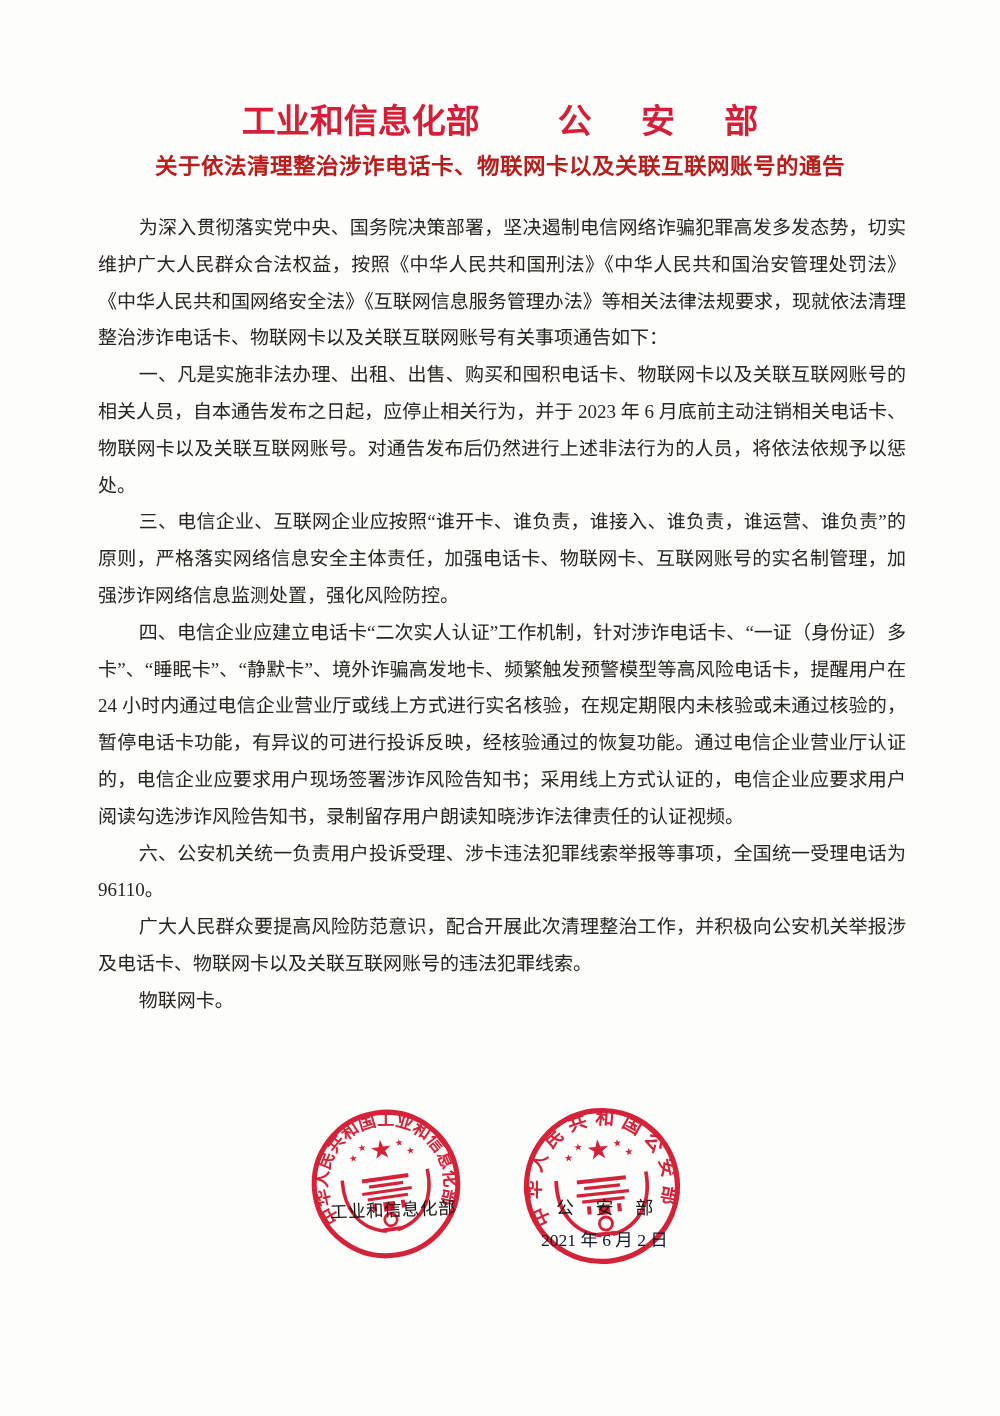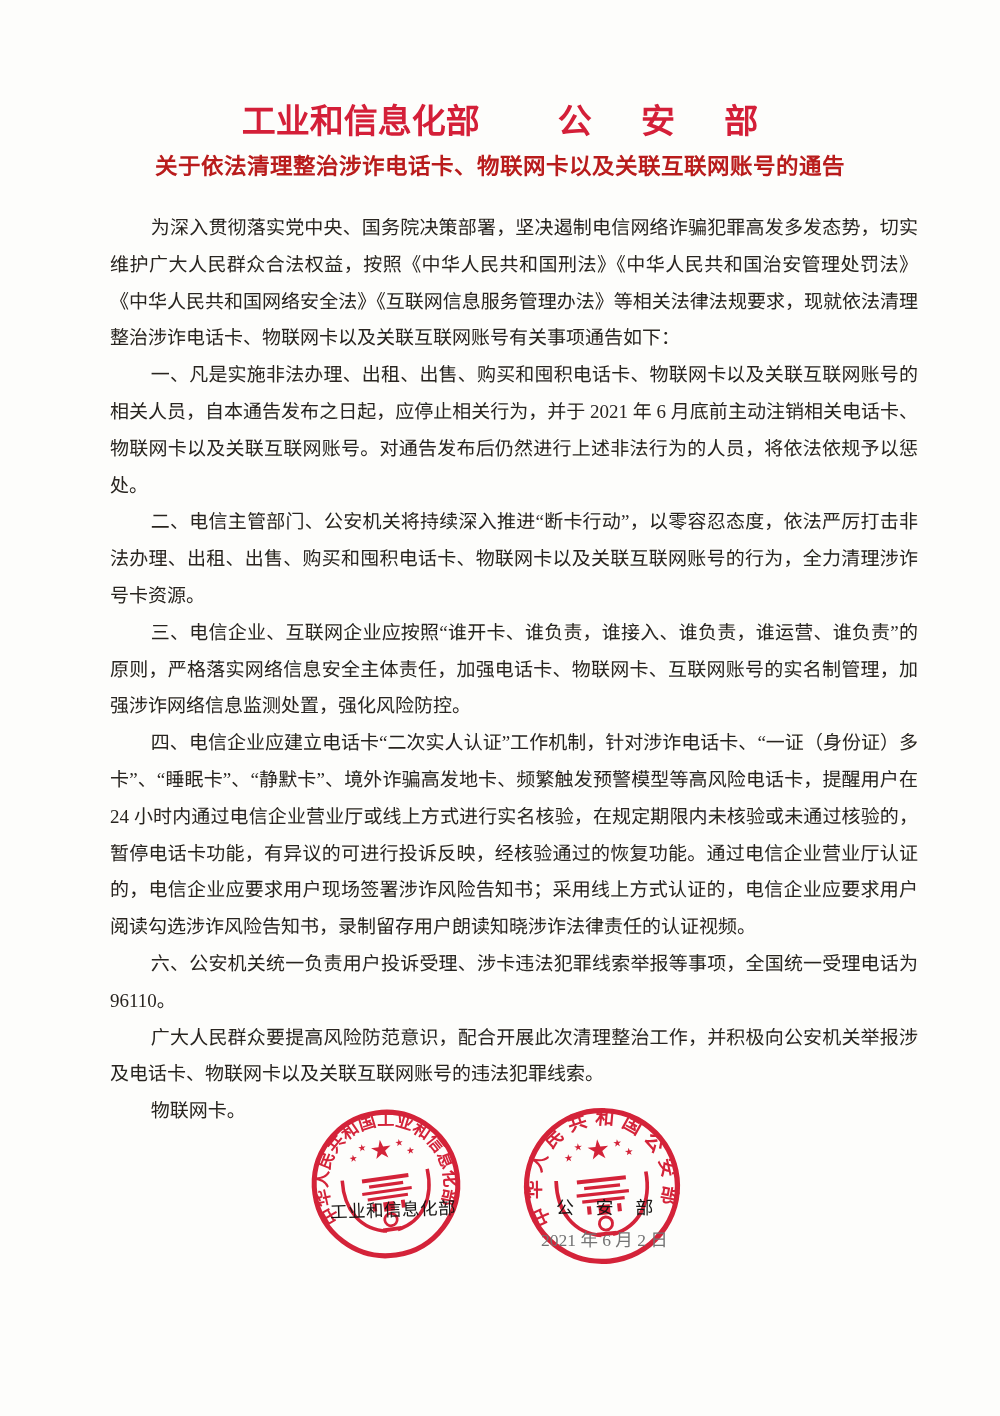--- a/index.html
+++ b/index.html
@@ -20,58 +20,57 @@
   }
   .ministry-right { letter-spacing:1.45em; margin-right:-1.45em; }
   .doc-title {
     position:absolute; top:148px; left:0; width:100%;
     text-align:center;
     font-family:"Liberation Sans", sans-serif;
     font-weight:bold; font-size:22.5px; color:#b91c1c;
     letter-spacing:0.5px; white-space:nowrap;
   }
   .body-text {
-    position:absolute; top:210px; left:110px; width:808px;
+    position:absolute; top:210px; left:98px; width:808px;
     font-size:19px; line-height:36.8px;
     text-align:justify;
   }
   .body-text p { margin:0; text-indent:2.15em; }
   .seal { position:absolute; }
   .seal svg { width:100%; height:100%; display:block; }
   .seal-left  { left:308px; top:1106px; width:156px; height:156px; transform:rotate(-8deg); }
   .seal-right { left:520px; top:1104px; width:164px; height:164px; transform:rotate(-6deg); }
   .sig {
     position:absolute; color:#161412;
     font-family:"Liberation Serif", serif;
     white-space:nowrap; z-index:3;
   }
   .sig-left  { left:330px; top:1196px; font-size:17.5px; letter-spacing:0.5px; transform:rotate(-2deg); }
   .sig-right { left:556px; top:1193px; font-size:18px; letter-spacing:1.2em; margin-right:-1.2em; }
   .seal-date {
     position:absolute; left:541px; top:1226px;
-    font-size:17.5px; color:#737373; white-space:nowrap; z-index:3;
+    font-size:17.5px; color:#0f172a; white-space:nowrap; z-index:3;
   }
   .ring-text { font-family:"Liberation Serif", serif; font-weight:bold; }
 </style>
 </head>
 <body>
 
 <div class="page">
 
   <div class="header-line">
     <span>工业和信息化部</span>
     <span class="ministry-right">公安部</span>
   </div>
 
   <div class="doc-title">关于依法清理整治涉诈电话卡、物联网卡以及关联互联网账号的通告</div>
 
   <div class="body-text">
     <p>为深入贯彻落实党中央、国务院决策部署，坚决遏制电信网络诈骗犯罪高发多发态势，切实维护广大人民群众合法权益，按照《中华人民共和国刑法》《中华人民共和国治安管理处罚法》《中华人民共和国网络安全法》《互联网信息服务管理办法》等相关法律法规要求，现就依法清理整治涉诈电话卡、物联网卡以及关联互联网账号有关事项通告如下：</p>
-    <p>一、凡是实施非法办理、出租、出售、购买和囤积电话卡、物联网卡以及关联互联网账号的相关人员，自本通告发布之日起，应停止相关行为，并于 2021 年 6 月底前主动注销相关电话卡、物联网卡以及关联互联网账号。对通告发布后仍然进行上述非法行为的人员，将依法依规予以惩处。</p>
-    <p>二、电信主管部门、公安机关将持续深入推进“断卡行动”，以零容忍态度，依法严厉打击非法办理、出租、出售、购买和囤积电话卡、物联网卡以及关联互联网账号的行为，全力清理涉诈号卡资源。</p>
+    <p>一、凡是实施非法办理、出租、出售、购买和囤积电话卡、物联网卡以及关联互联网账号的相关人员，自本通告发布之日起，应停止相关行为，并于 2023 年 6 月底前主动注销相关电话卡、物联网卡以及关联互联网账号。对通告发布后仍然进行上述非法行为的人员，将依法依规予以惩处。</p>
     <p>三、电信企业、互联网企业应按照“谁开卡、谁负责，谁接入、谁负责，谁运营、谁负责”的原则，严格落实网络信息安全主体责任，加强电话卡、物联网卡、互联网账号的实名制管理，加强涉诈网络信息监测处置，强化风险防控。</p>
     <p>四、电信企业应建立电话卡“二次实人认证”工作机制，针对涉诈电话卡、“一证（身份证）多卡”、“睡眠卡”、“静默卡”、境外诈骗高发地卡、频繁触发预警模型等高风险电话卡，提醒用户在 24 小时内通过电信企业营业厅或线上方式进行实名核验，在规定期限内未核验或未通过核验的，暂停电话卡功能，有异议的可进行投诉反映，经核验通过的恢复功能。通过电信企业营业厅认证的，电信企业应要求用户现场签署涉诈风险告知书；采用线上方式认证的，电信企业应要求用户阅读勾选涉诈风险告知书，录制留存用户朗读知晓涉诈法律责任的认证视频。</p>
     <p>六、公安机关统一负责用户投诉受理、涉卡违法犯罪线索举报等事项，全国统一受理电话为 96110。</p>
     <p>广大人民群众要提高风险防范意识，配合开展此次清理整治工作，并积极向公安机关举报涉及电话卡、物联网卡以及关联互联网账号的违法犯罪线索。</p>
     <p>物联网卡。</p>
   </div>
 
   <div class="seal seal-left">
     <svg viewBox="0 0 200 200" xmlns="http://www.w3.org/2000/svg" xmlns:xlink="http://www.w3.org/1999/xlink">
       <defs>

